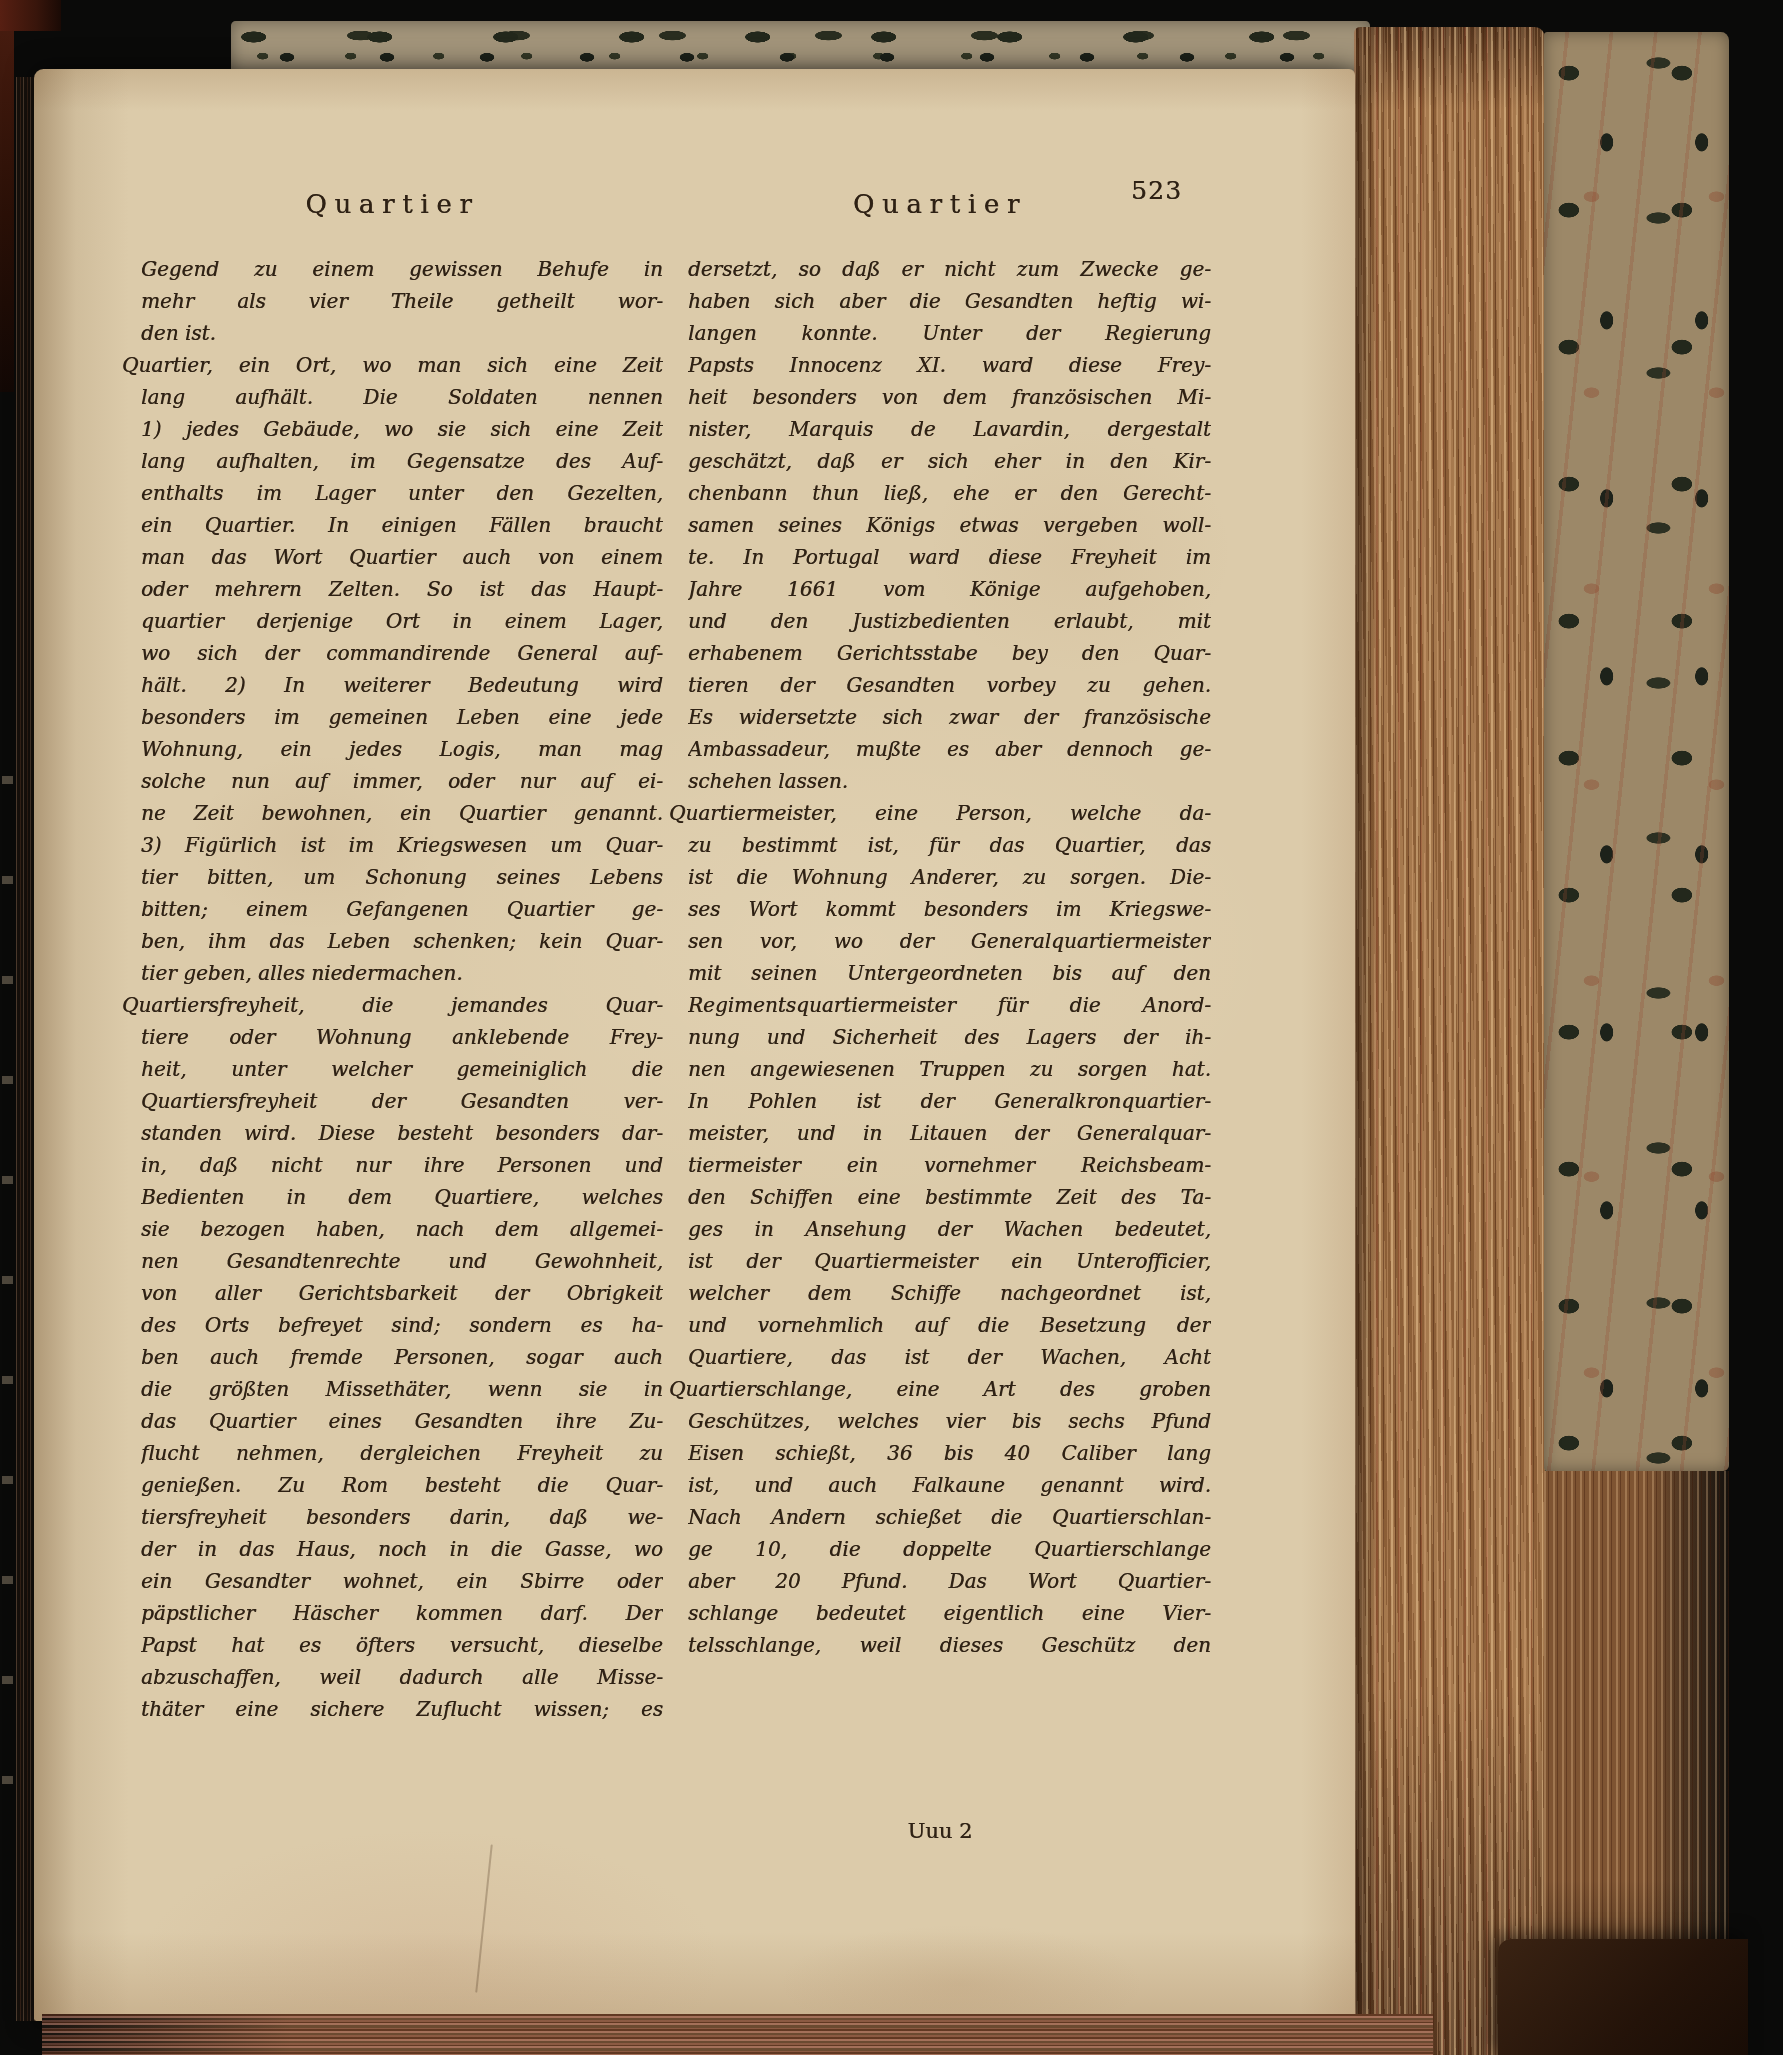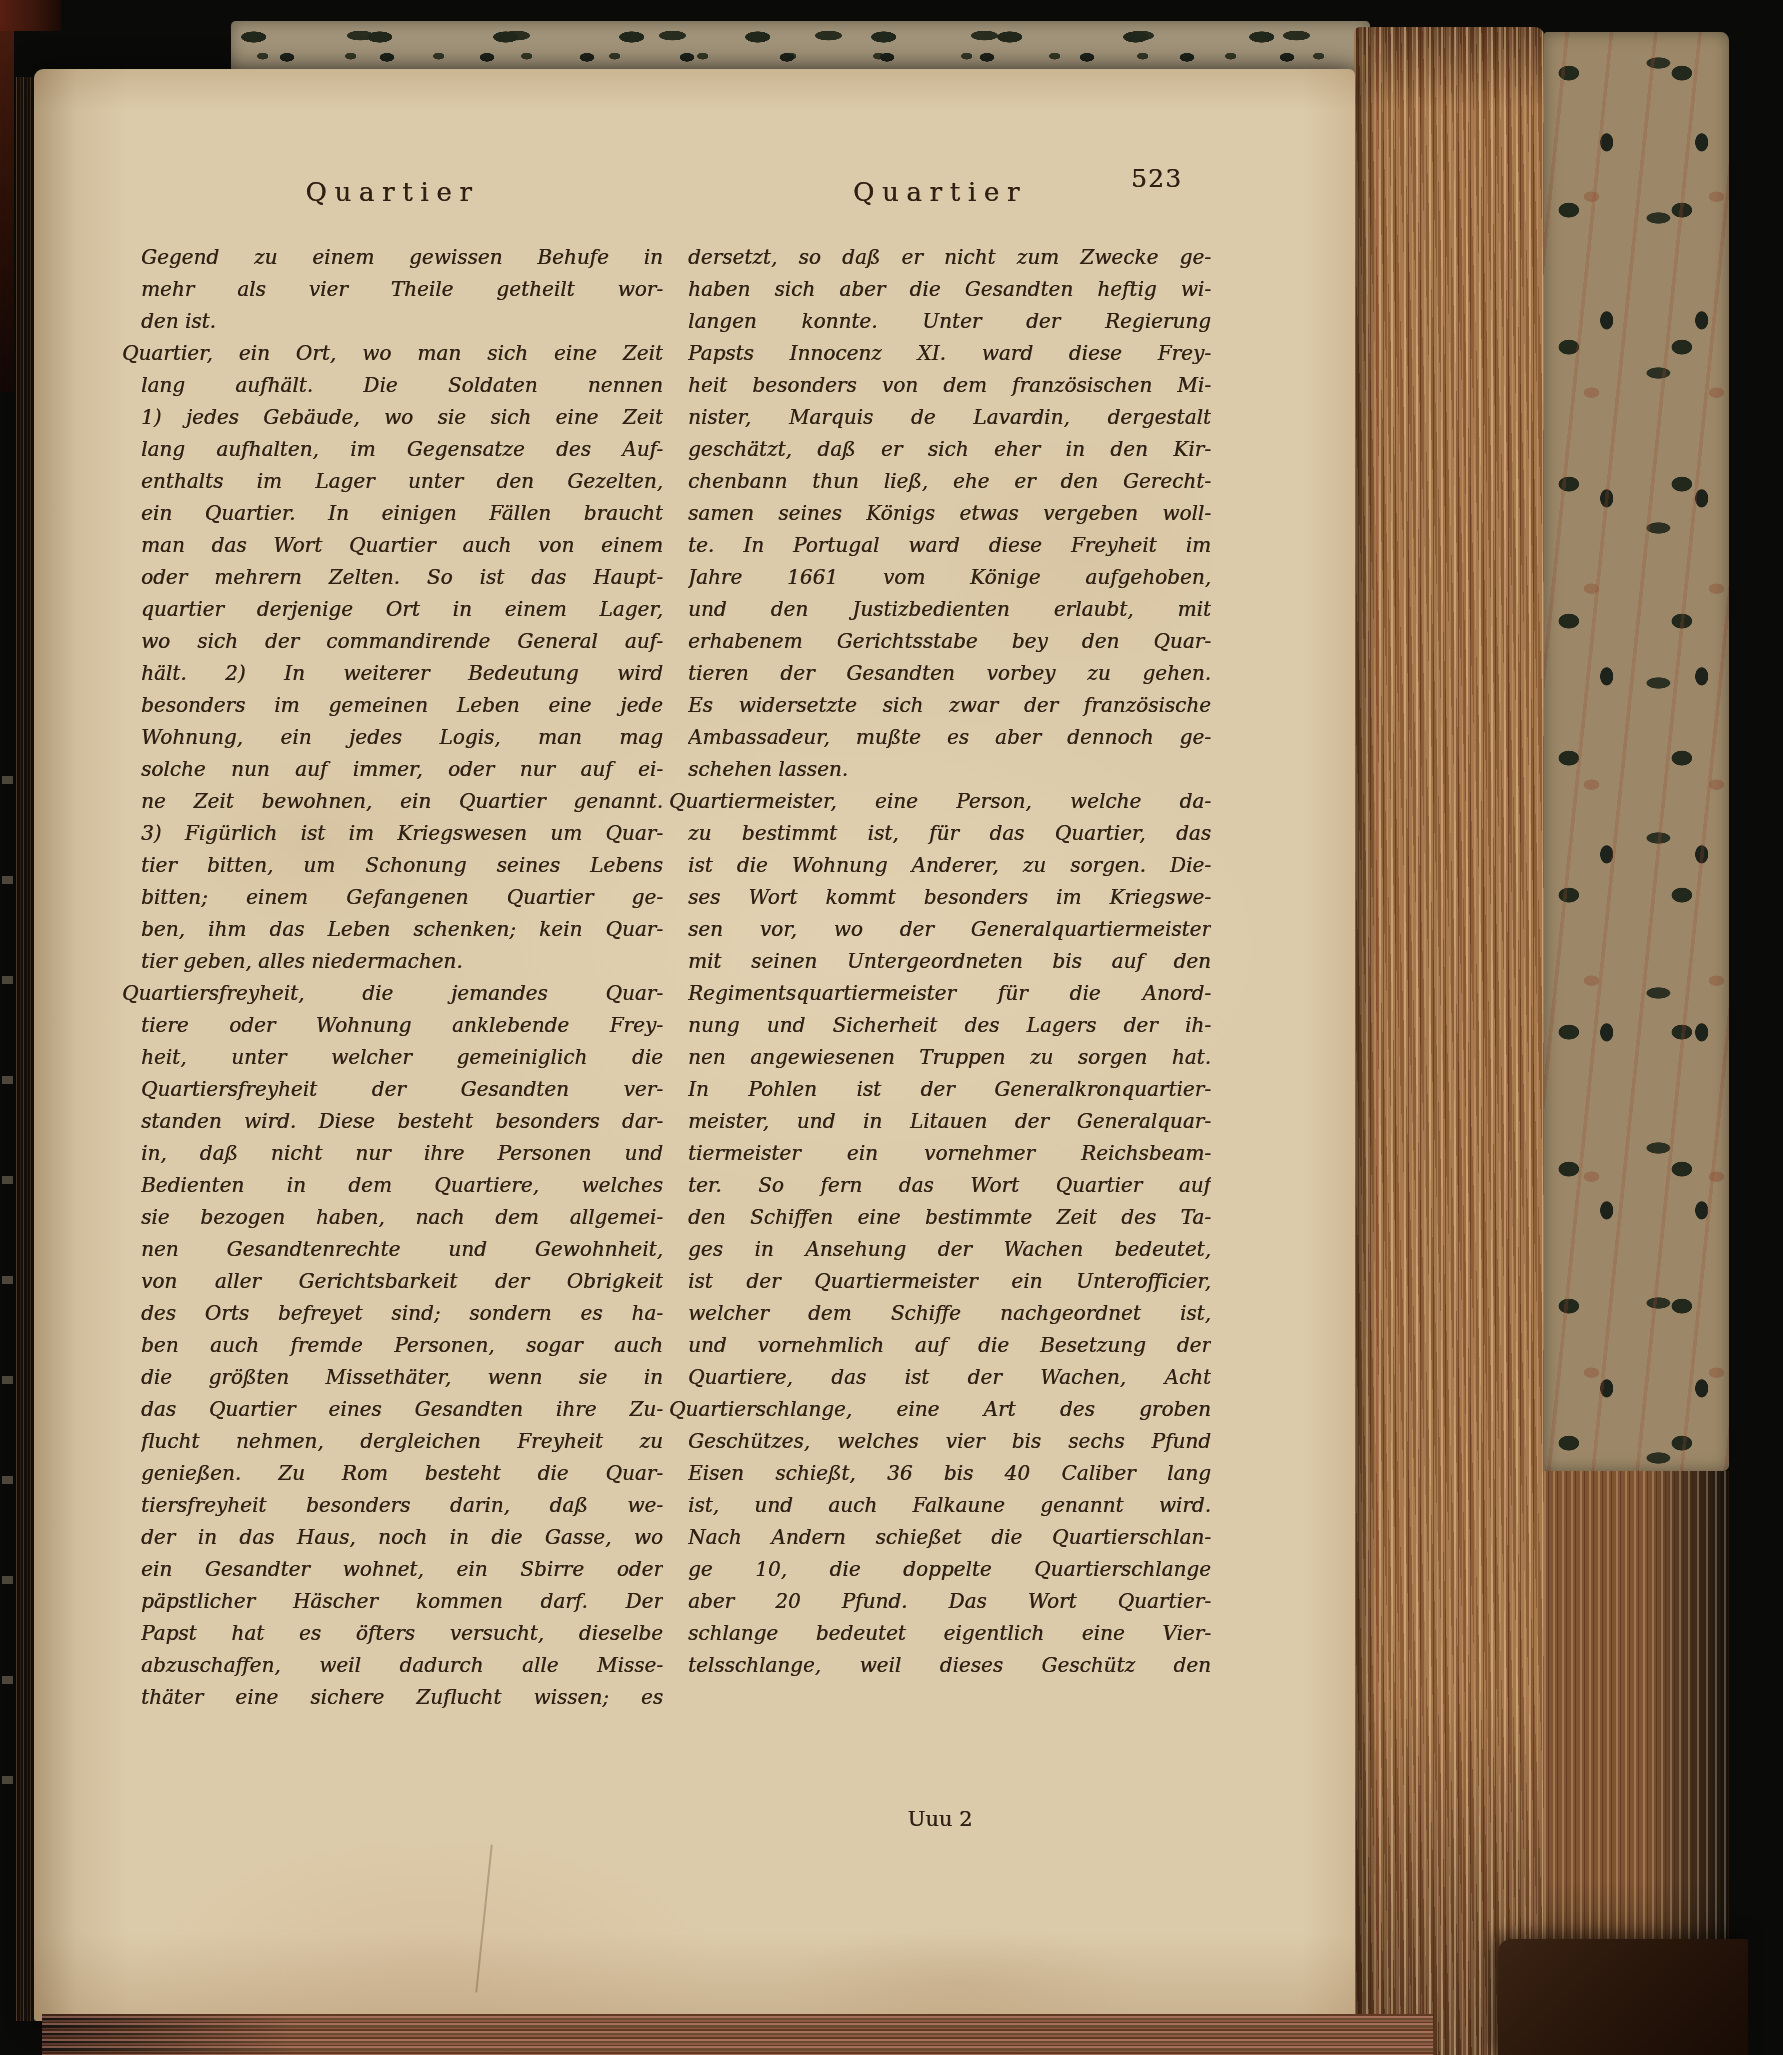--- a/index.html
+++ b/index.html
@@ -94,21 +94,21 @@
   #stain-1{left:743px;top:1855px;width:369px;height:119px;
     background:radial-gradient(rgba(150,105,65,.12), rgba(0,0,0,0) 70%);}
   #stain-2{left:155px;top:684px;width:250px;height:178px;
     background:radial-gradient(rgba(150,105,65,.08), rgba(0,0,0,0) 70%);}
   #stain-3{left:892px;top:357px;width:309px;height:250px;
     background:radial-gradient(rgba(160,115,70,.07), rgba(0,0,0,0) 70%);}
   #crease{position:absolute;left:449px;top:1775px;width:1.8px;height:149px;
     background:rgba(85,62,40,.30);border-radius:1.8px;transform:rotate(6deg);}
 
   
-  .inked{color:#2e2114;text-shadow:0.4px 0 0 rgba(46,33,20,.8);}
+  .inked{color:#2e2114;text-shadow:0.4px 0 0 rgba(46,33,20,.8);margin-top:12px;}
   .running-head{position:absolute;top:177px;font-size:26px;letter-spacing:7.7px;text-align:center;}
   #head-left{left:122px;width:541px;}
   #head-right{left:669px;width:542px;}
   #page-number{position:absolute;left:1131px;top:164px;font-size:25px;letter-spacing:1.2px;}
   .col{position:absolute;top:241px;width:541px;padding-left:19px;box-sizing:border-box;
     font-size:20px;line-height:32px;font-style:italic;}
   #col-left{left:122px;}
   #col-right{left:669px;width:542px;}
   .line{height:32px;overflow:hidden;text-align:justify;text-align-last:justify;}
   .line.entry{margin-left:-19px;}
@@ -216,21 +216,20 @@
       <div class="line cont">ist die Wohnung Anderer, zu sorgen. Die-</div>
       <div class="line cont">ses Wort kommt besonders im Kriegswe-</div>
       <div class="line cont">sen vor, wo der Generalquartiermeister</div>
       <div class="line cont">mit seinen Untergeordneten bis auf den</div>
       <div class="line cont">Regimentsquartiermeister für die Anord-</div>
       <div class="line cont">nung und Sicherheit des Lagers der ih-</div>
       <div class="line cont">nen angewiesenen Truppen zu sorgen hat.</div>
       <div class="line cont">In Pohlen ist der Generalkronquartier-</div>
       <div class="line cont">meister, und in Litauen der Generalquar-</div>
       <div class="line cont">tiermeister ein vornehmer Reichsbeam-</div>
-      <div class="line cont">ter. So fern das Wort Quartier auf</div>
       <div class="line cont">den Schiffen eine bestimmte Zeit des Ta-</div>
       <div class="line cont">ges in Ansehung der Wachen bedeutet,</div>
       <div class="line cont">ist der Quartiermeister ein Unterofficier,</div>
       <div class="line cont">welcher dem Schiffe nachgeordnet ist,</div>
       <div class="line cont">und vornehmlich auf die Besetzung der</div>
       <div class="line cont">Quartiere, das ist der Wachen, Acht</div>
       <div class="line entry">Quartierschlange, eine Art des groben</div>
       <div class="line cont">Geschützes, welches vier bis sechs Pfund</div>
       <div class="line cont">Eisen schießt, 36 bis 40 Caliber lang</div>
       <div class="line cont">ist, und auch Falkaune genannt wird.</div>

